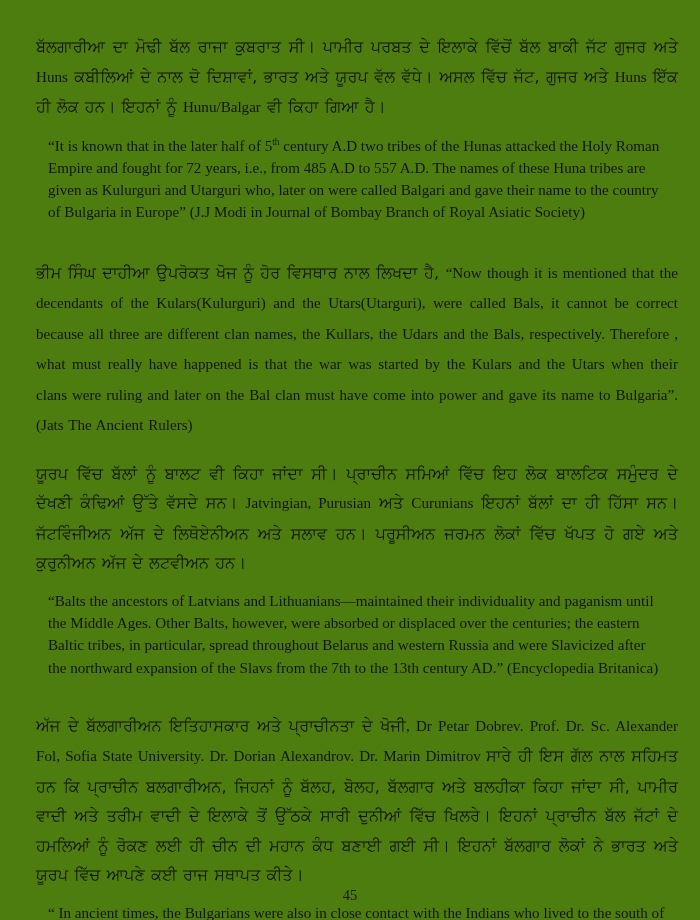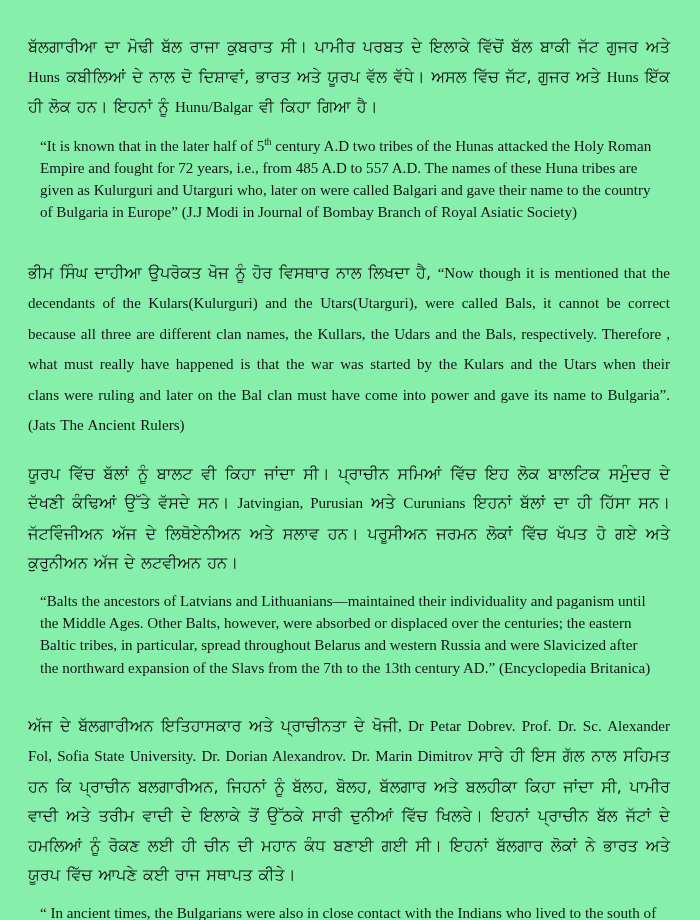--- a/index.html
+++ b/index.html
@@ -13,22 +13,22 @@
     overflow: hidden;
     font-family: "Liberation Serif", "DejaVu Serif", serif;
     color: #1a1a1a;
     position: relative;
   }
   .page {
     position: relative;
     width: 700px;
     height: 920px;
     box-sizing: border-box;
-    padding: 32px 30px 0 28px;
-    background: #86efac;
+    padding: 32px 30px 0 36px;
+    background: #4d7c0f;
   }
   .body-col {
     width: 642px;
   }
 
   
   .para-gur {
     font-family: "DejaVu Sans", "Liberation Sans", sans-serif;
     font-size: 16.1px;
     line-height: 29.5px;
@@ -100,13 +100,14 @@
     <p class="para-eng">“Balts the ancestors of Latvians and Lithuanians—maintained their individuality and paganism until the Middle Ages. Other Balts, however, were absorbed or displaced over the centuries; the eastern Baltic tribes, in particular, spread throughout Belarus and western Russia and were Slavicized after the northward expansion of the Slavs from the 7th to the 13th century AD.” (Encyclopedia Britanica)</p>
 
     <div class="gap-c"></div>
 
     <p class="para-gur"><span class="gur">ਅੱਜ ਦੇ ਬੱਲਗਾਰੀਅਨ ਇਤਿਹਾਸਕਾਰ ਅਤੇ ਪ੍ਰਾਚੀਨਤਾ ਦੇ ਖੋਜੀ</span><span class="lat">, Dr Petar Dobrev.  Prof. Dr. Sc. Alexander Fol, Sofia State University. Dr. Dorian Alexandrov. Dr. Marin Dimitrov </span><span class="gur">ਸਾਰੇ ਹੀ ਇਸ ਗੱਲ ਨਾਲ ਸਹਿਮਤ ਹਨ ਕਿ ਪ੍ਰਾਚੀਨ ਬਲਗਾਰੀਅਨ, ਜਿਹਨਾਂ ਨੂੰ ਬੱਲਹ, ਬੋਲਹ, ਬੱਲਗਾਰ ਅਤੇ ਬਲਹੀਕਾ ਕਿਹਾ ਜਾਂਦਾ ਸੀ, ਪਾਮੀਰ ਵਾਦੀ ਅਤੇ ਤਰੀਮ ਵਾਦੀ ਦੇ ਇਲਾਕੇ ਤੋਂ ਉੱਠਕੇ ਸਾਰੀ ਦੁਨੀਆਂ ਵਿੱਚ ਖਿਲਰੇ। ਇਹਨਾਂ ਪ੍ਰਾਚੀਨ ਬੱਲ ਜੱਟਾਂ ਦੇ ਹਮਲਿਆਂ ਨੂੰ ਰੋਕਣ ਲਈ ਹੀ ਚੀਨ ਦੀ ਮਹਾਨ ਕੰਧ ਬਣਾਈ ਗਈ ਸੀ। ਇਹਨਾਂ ਬੱਲਗਾਰ ਲੋਕਾਂ ਨੇ ਭਾਰਤ ਅਤੇ ਯੂਰਪ ਵਿੱਚ ਆਪਣੇ ਕਈ ਰਾਜ ਸਥਾਪਤ ਕੀਤੇ।</span></p>
 
     <p class="para-eng">“ In ancient times, the Bulgarians were also in close contact with the Indians who lived to the south of the Old Bulgarian fatherland. Near Mount Imeon (present day Pamyr and Hindukush), the most ancient Bulgarian land, one of the earliest agricultural civilizations of the East developed 4000-5000 years ago. According to the “Mahabharate”, the ancient Indian epic, the Bulgarians participated in the great Indian war as allies of the Indian royal clan, the Kauravs, and famed themselves as brave warriors on horseback.”(Senior Research Associate Dr. Peter Dobrev, Bulgarian Academy of Sciences.)</p>
 
   </div>
 
+  <div class="page-number">45</div>
 </div>
 
 </body></html>

